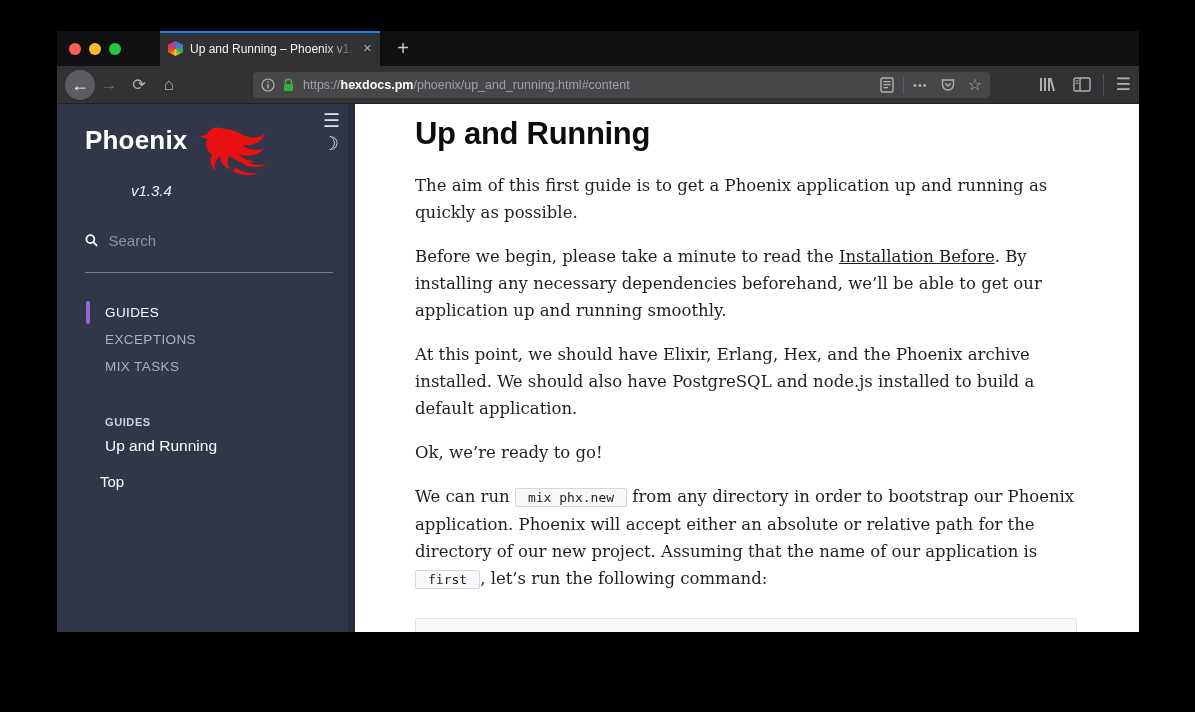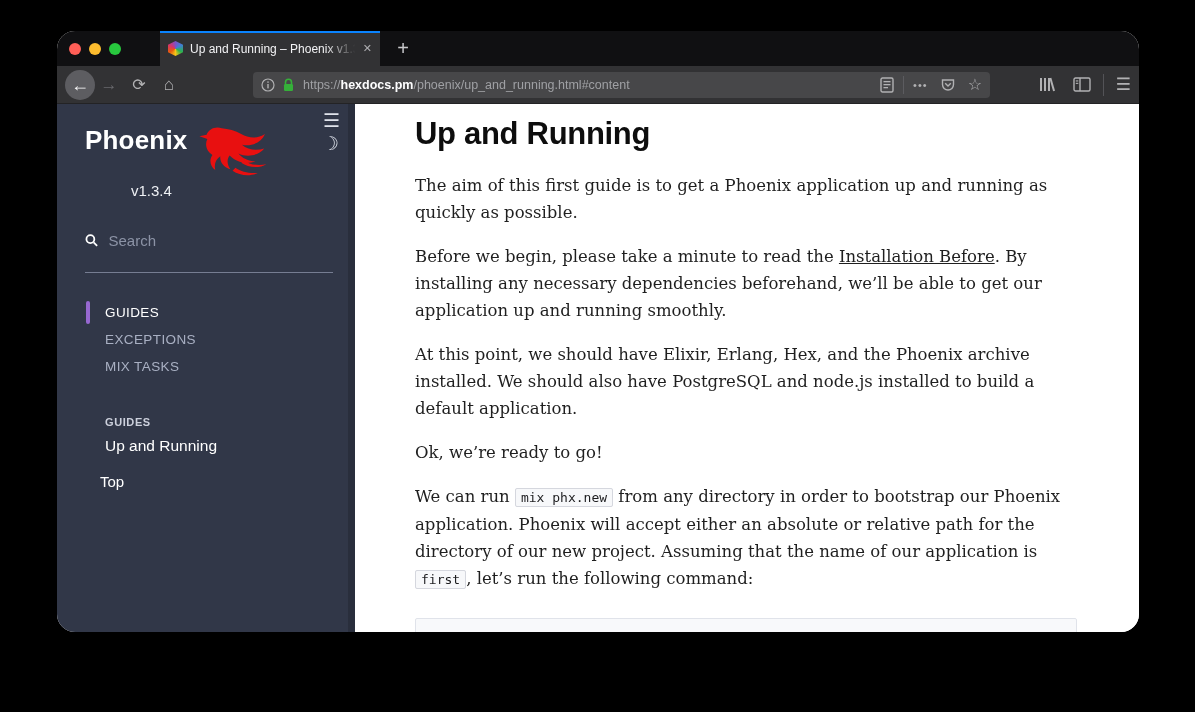--- a/index.html
+++ b/index.html
@@ -2,21 +2,21 @@
 <html><head>
 <meta charset="utf-8">
 <style>
   html,body{margin:0;padding:0;}
   body{
     width:1195px;height:712px;background:#000;position:relative;overflow:hidden;
     font-family:"Liberation Sans",sans-serif;
   }
   .window{
     position:absolute;left:57px;top:31px;width:1082px;height:601px;
-    border-radius:18px;overflow:hidden;display:flex;flex-direction:column;
+    border-radius:0;overflow:hidden;display:flex;flex-direction:column;
     background:#fff;
   }
   
   .tabbar{height:35px;background:#101012;display:flex;align-items:stretch;flex:0 0 auto;}
   .traffic{display:flex;align-items:center;gap:8px;padding-left:12px;width:52px;flex:0 0 auto;}
   .light{width:12px;height:12px;border-radius:50%;}
   .light.red{background:#ff5f57;}
   .light.yellow{background:#fdbc2e;}
   .light.green{background:#28c83e;}
   .tab{
@@ -66,21 +66,21 @@
   .sidebar{
     width:298px;flex:0 0 auto;background:#313748;position:relative;color:#aab1c2;
     overflow:hidden;
   }
   .sidebar::after{content:"";position:absolute;top:0;right:0;width:7px;height:100%;background:rgba(0,0,0,.16);}
   .side-toggle{position:absolute;top:5px;right:15px;color:#dfe2ea;font-size:19px;}
   .night-toggle{position:absolute;top:28px;right:16px;color:#d7dbe4;font-size:19px;transform:scaleX(-1);}
   .brand-row{padding:22px 0 0 28px;display:flex;align-items:flex-start;}
   .brand{color:#fff;font-size:26px;font-weight:700;letter-spacing:.2px;line-height:1.1;}
   .logo{margin-left:10px;margin-top:-2px;}
-  .version{margin:2px 12px 0 74px;color:#eef0f4;font-size:15px;}
+  .version{margin:2px 12px 0 74px;color:#eef0f4;font-size:15px;font-style:italic;}
   .search-row{margin:32px 22px 0 28px;border-bottom:1px solid #767d92;display:flex;align-items:center;gap:8px;padding-bottom:22px;}
   .search-input{background:transparent;border:none;outline:none;color:#dfe2ea;font-size:15px;width:100%;font-family:"Liberation Sans",sans-serif;}
   .search-input::placeholder{color:#8c93a6;}
   .nav{margin-top:26px;}
   .nav-item{position:relative;height:27px;display:flex;align-items:center;padding-left:48px;
     font-size:13.5px;letter-spacing:.4px;color:#a9b0c3;}
   .nav-item.active{color:#fff;}
   .nav-item.active .accent-bar{position:absolute;left:29px;top:2px;width:4px;height:23px;border-radius:2px;background:#9768d1;}
   .group{margin-top:36px;}
   .group-heading{padding-left:48px;font-size:11px;font-weight:700;letter-spacing:.6px;color:#ccd0dc;}
@@ -94,21 +94,21 @@
     font-family:"Liberation Sans",sans-serif;font-weight:700;font-size:31px;color:#0d0d0d;
     letter-spacing:-.3px;margin:4px 0 20px 0;
   }
   .doc-p{
     font-family:"DejaVu Serif","Liberation Serif",serif;font-size:16.5px;line-height:27px;
     color:#1f1f1f;margin:0 0 17px 0;max-width:664px;
   }
   .doc-p a{color:#1f1f1f;text-decoration:underline;}
   .inline-code{
     font-family:"DejaVu Sans Mono","Liberation Mono",monospace;font-size:13px;
-    background:#f7f8fa;border:1px solid #d5d7de;border-radius:2px;padding:1px 5px;
+    background:#f7f8fa;border:1px solid #d5d7de;border-radius:2px;padding:1px 12px;
     white-space:nowrap;color:#1d1d1f;
   }
   .code-block{
     margin-top:25px;max-width:630px;background:#f8f9fb;border:1px solid #e0e3ea;border-radius:2px;
     padding:13px 15px;font-family:"DejaVu Sans Mono","Liberation Mono",monospace;
     font-size:13.5px;color:#30363d;white-space:pre;
   }
   svg{display:block;}
 </style>
 </head>

